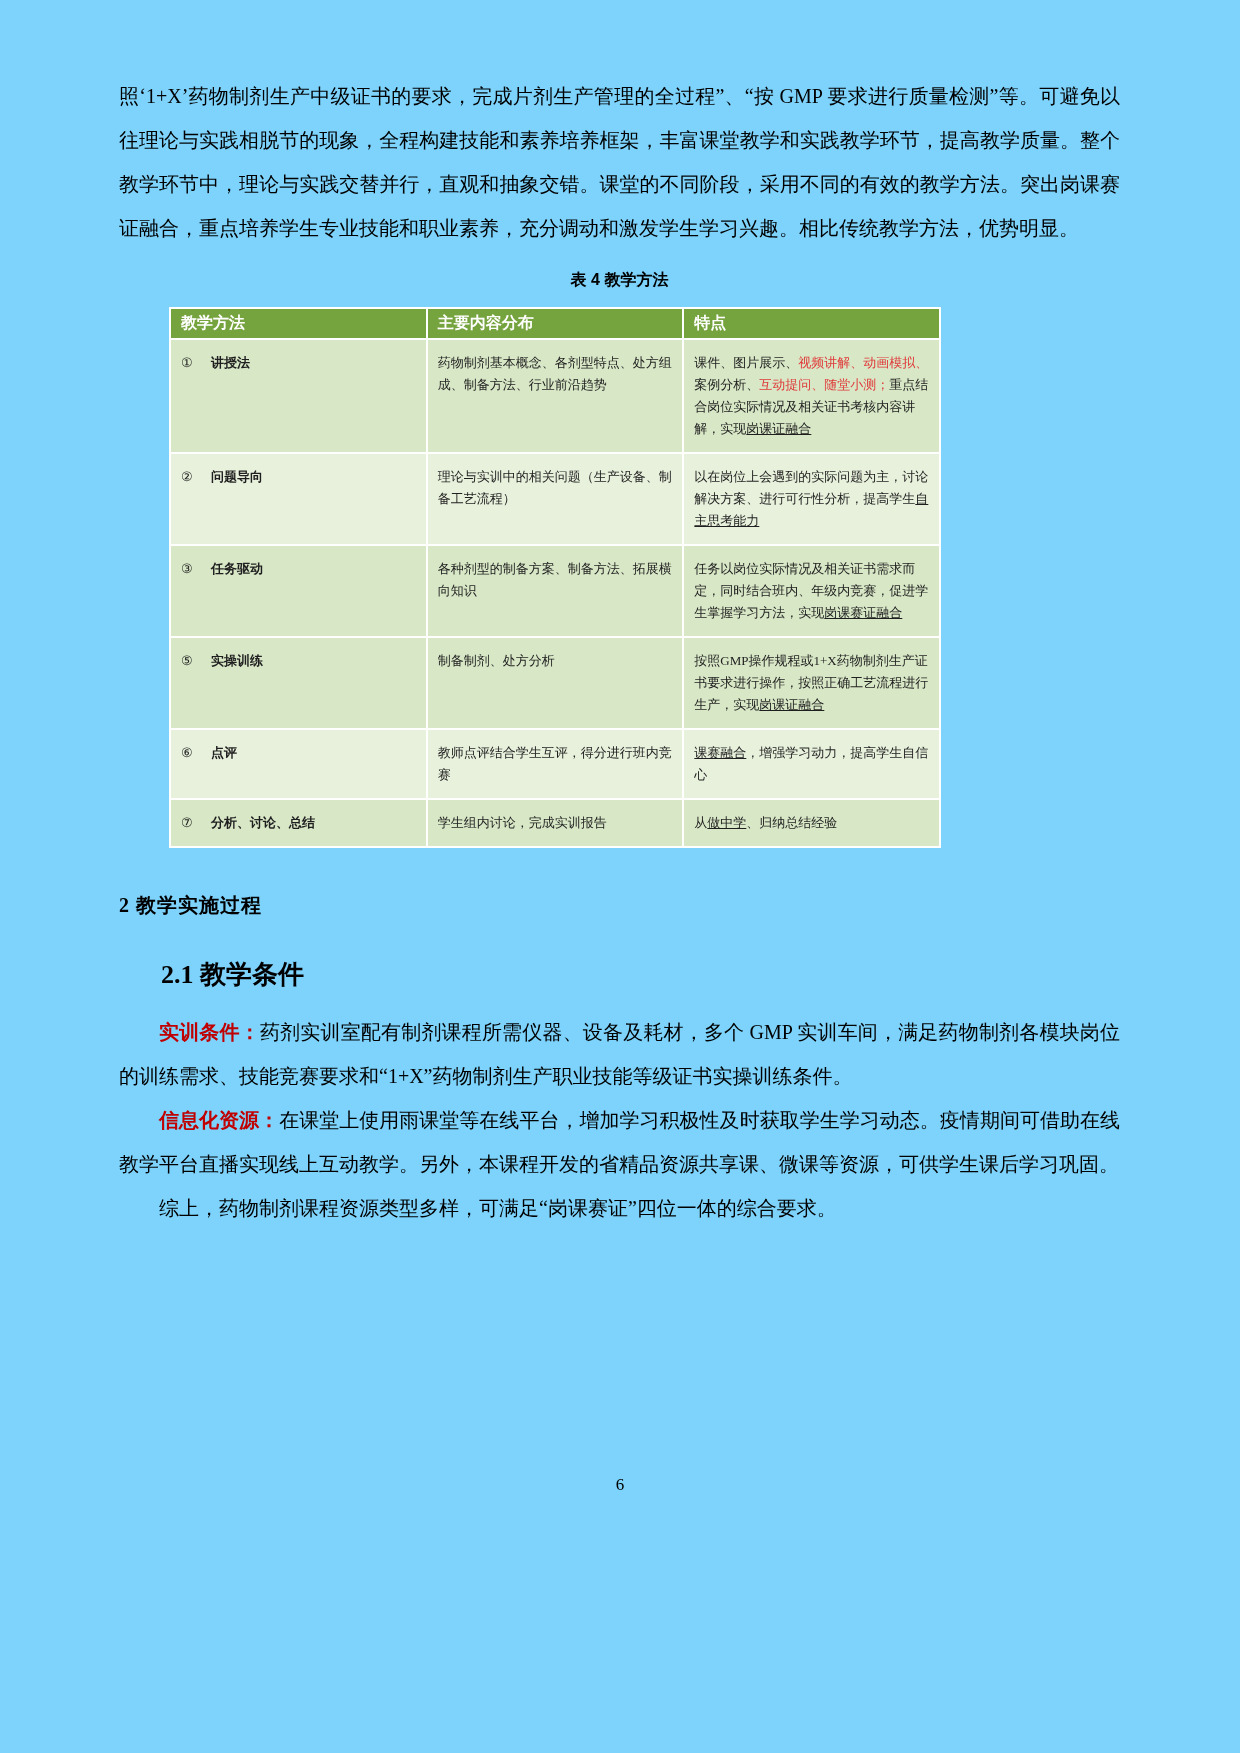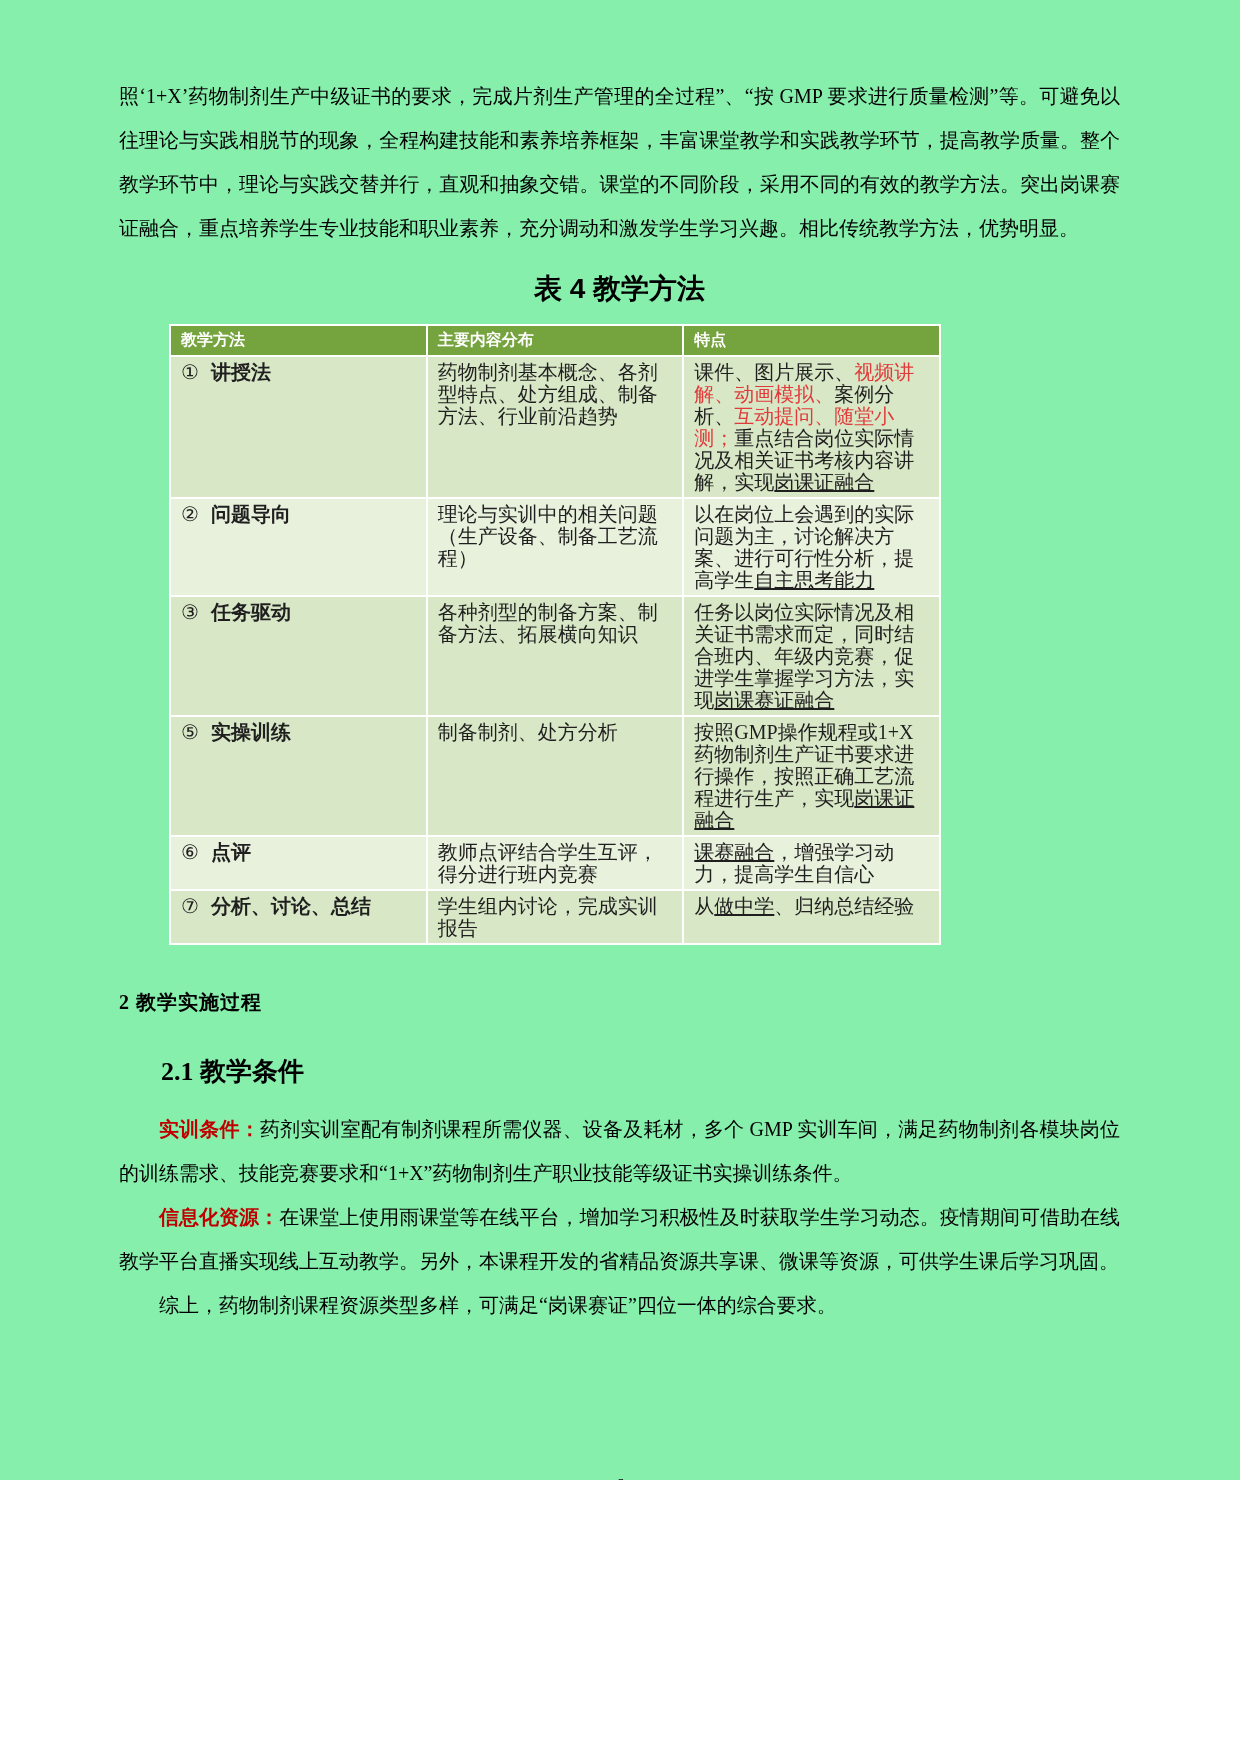--- a/index.html
+++ b/index.html
@@ -1,35 +1,35 @@
 <!DOCTYPE html>
 <html><head>
 <meta charset="utf-8">
 <style>
   html,body { margin:0; padding:0; background:#ffffff; }
   .page {
-    width:1240px; height:1480px;
+    width:1240px; height:1753px;
     position:relative; box-sizing:border-box;
     padding:74px 120px 0 119px;
-    background:#86efac;
+    background:#7dd3fc;
     font-family:"Liberation Serif","DejaVu Serif",serif;
     color:#000000;
     overflow:hidden;
   }
   .body-text {
     font-size:20px; line-height:44px;
     text-align:justify; margin:0;
   }
   .indent { text-indent:2em; }
   .red-label {
     color:#c00000; font-weight:bold;
     font-family:"Liberation Sans","DejaVu Sans",sans-serif;
   }
   .table-title {
-    text-align:center; font-weight:bold; font-size:28px;
+    text-align:center; font-weight:bold; font-size:16px;
     margin:20px 0 16px 0;
     font-family:"Liberation Sans","DejaVu Sans",sans-serif;
   }
   table.methods {
     border-collapse:collapse;
     margin-left:50px;
     width:772px;
     table-layout:fixed;
   }
   table.methods th, table.methods td {
@@ -37,22 +37,22 @@
     vertical-align:top;
     box-sizing:border-box;
   }
   table.methods th {
     background:#75a33d; color:#ffffff;
     font-size:16px; font-weight:bold; text-align:left;
     padding:4px 10px;
     font-family:"Liberation Sans","DejaVu Sans",sans-serif;
   }
   table.methods td {
-    font-size:20px; line-height:22px;
-    padding:4px 10px;
+    font-size:13px; line-height:22px;
+    padding:12px 10px;
     color:#1f1f1f;
   }
   tr.odd td  { background:#d8e7c6; }
   tr.even td { background:#e8f1dc; }
   .col-method   { width:160px; }
   .col-content  { width:288px; }
   .col-features { width:324px; }
   .row-num { display:inline-block; width:30px; }
   .method-name { font-weight:bold; }
   .red { color:#e03a3a; }

